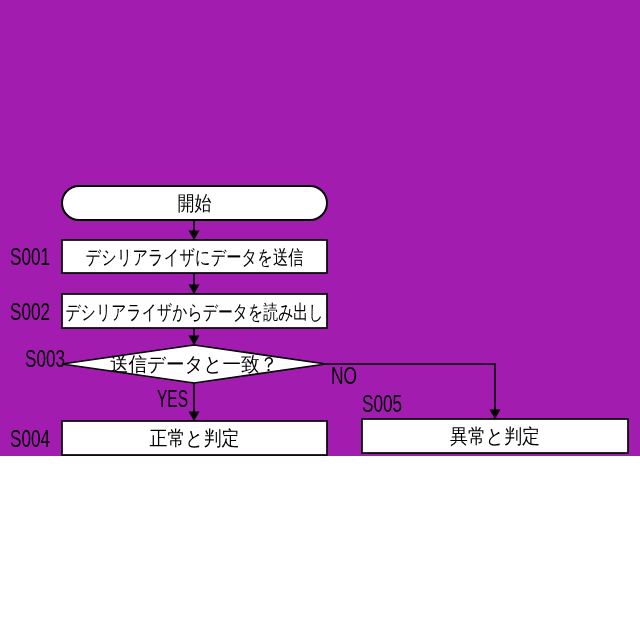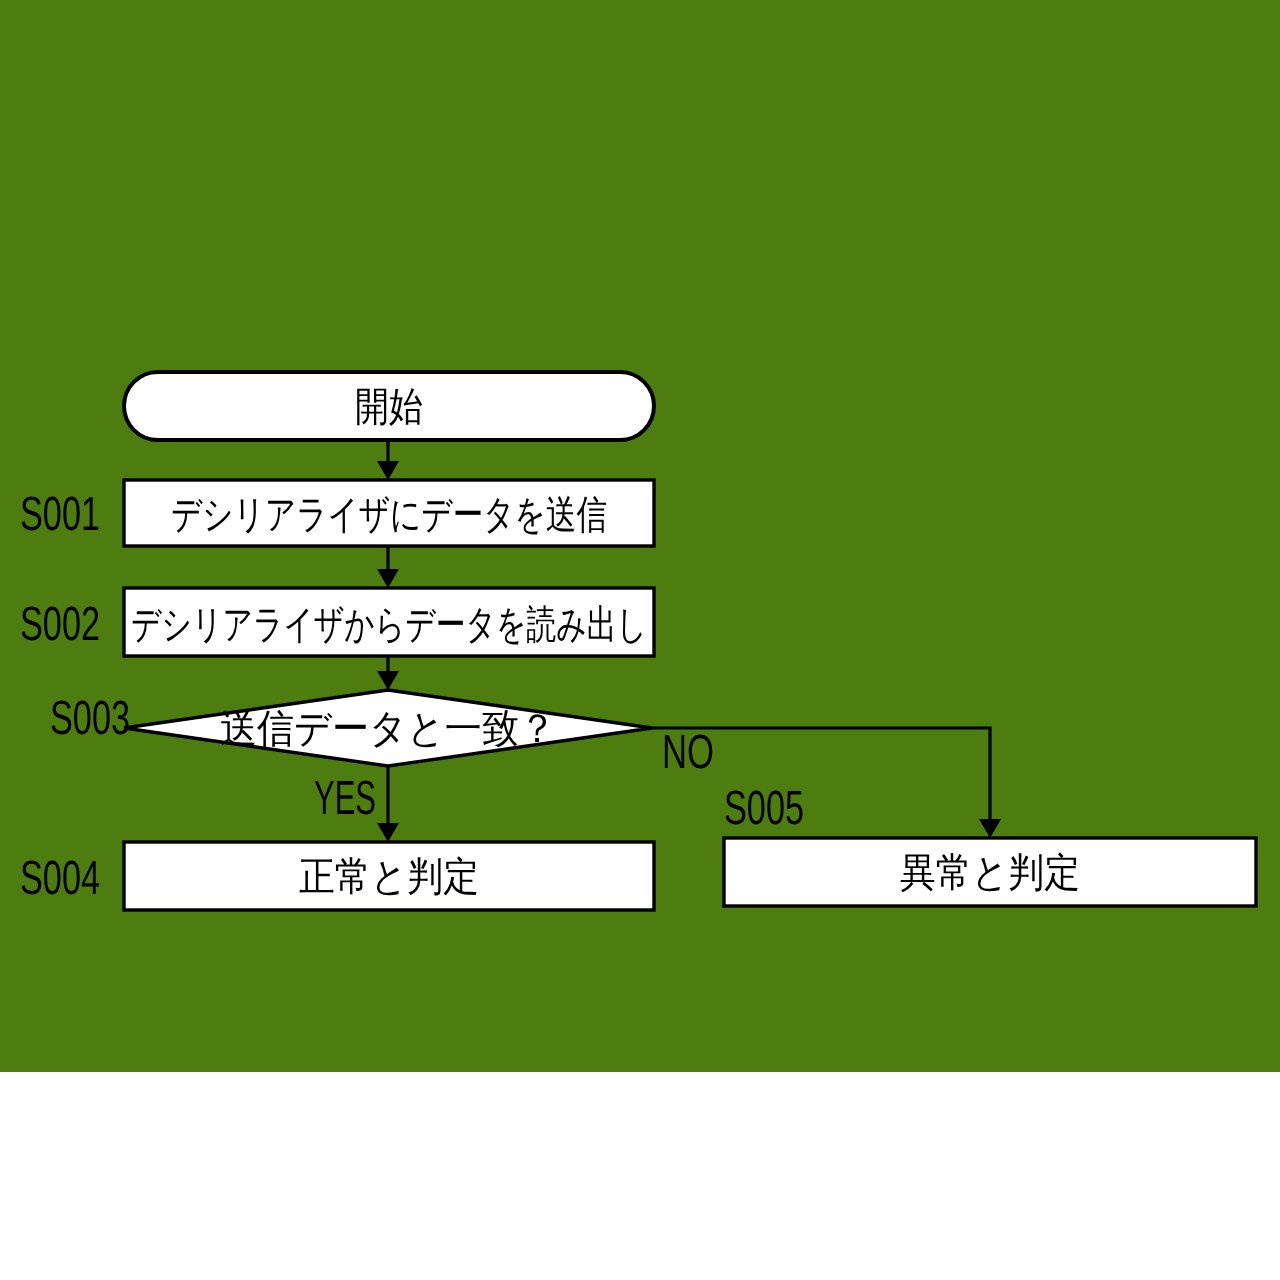--- a/index.html
+++ b/index.html
@@ -3,22 +3,22 @@
 <meta charset="utf-8">
 <style>
   html, body {
     margin: 0;
     padding: 0;
     background: #ffffff;
   }
   .page {
     position: relative;
     width: 640px;
-    height: 536px;
-    background: #4d7c0f;
+    height: 456px;
+    background: #a21caf;
     overflow: hidden;
   }
   svg {
     display: block;
   }
   .shape {
     fill: #ffffff;
     stroke: #000000;
   }
   .conn {

